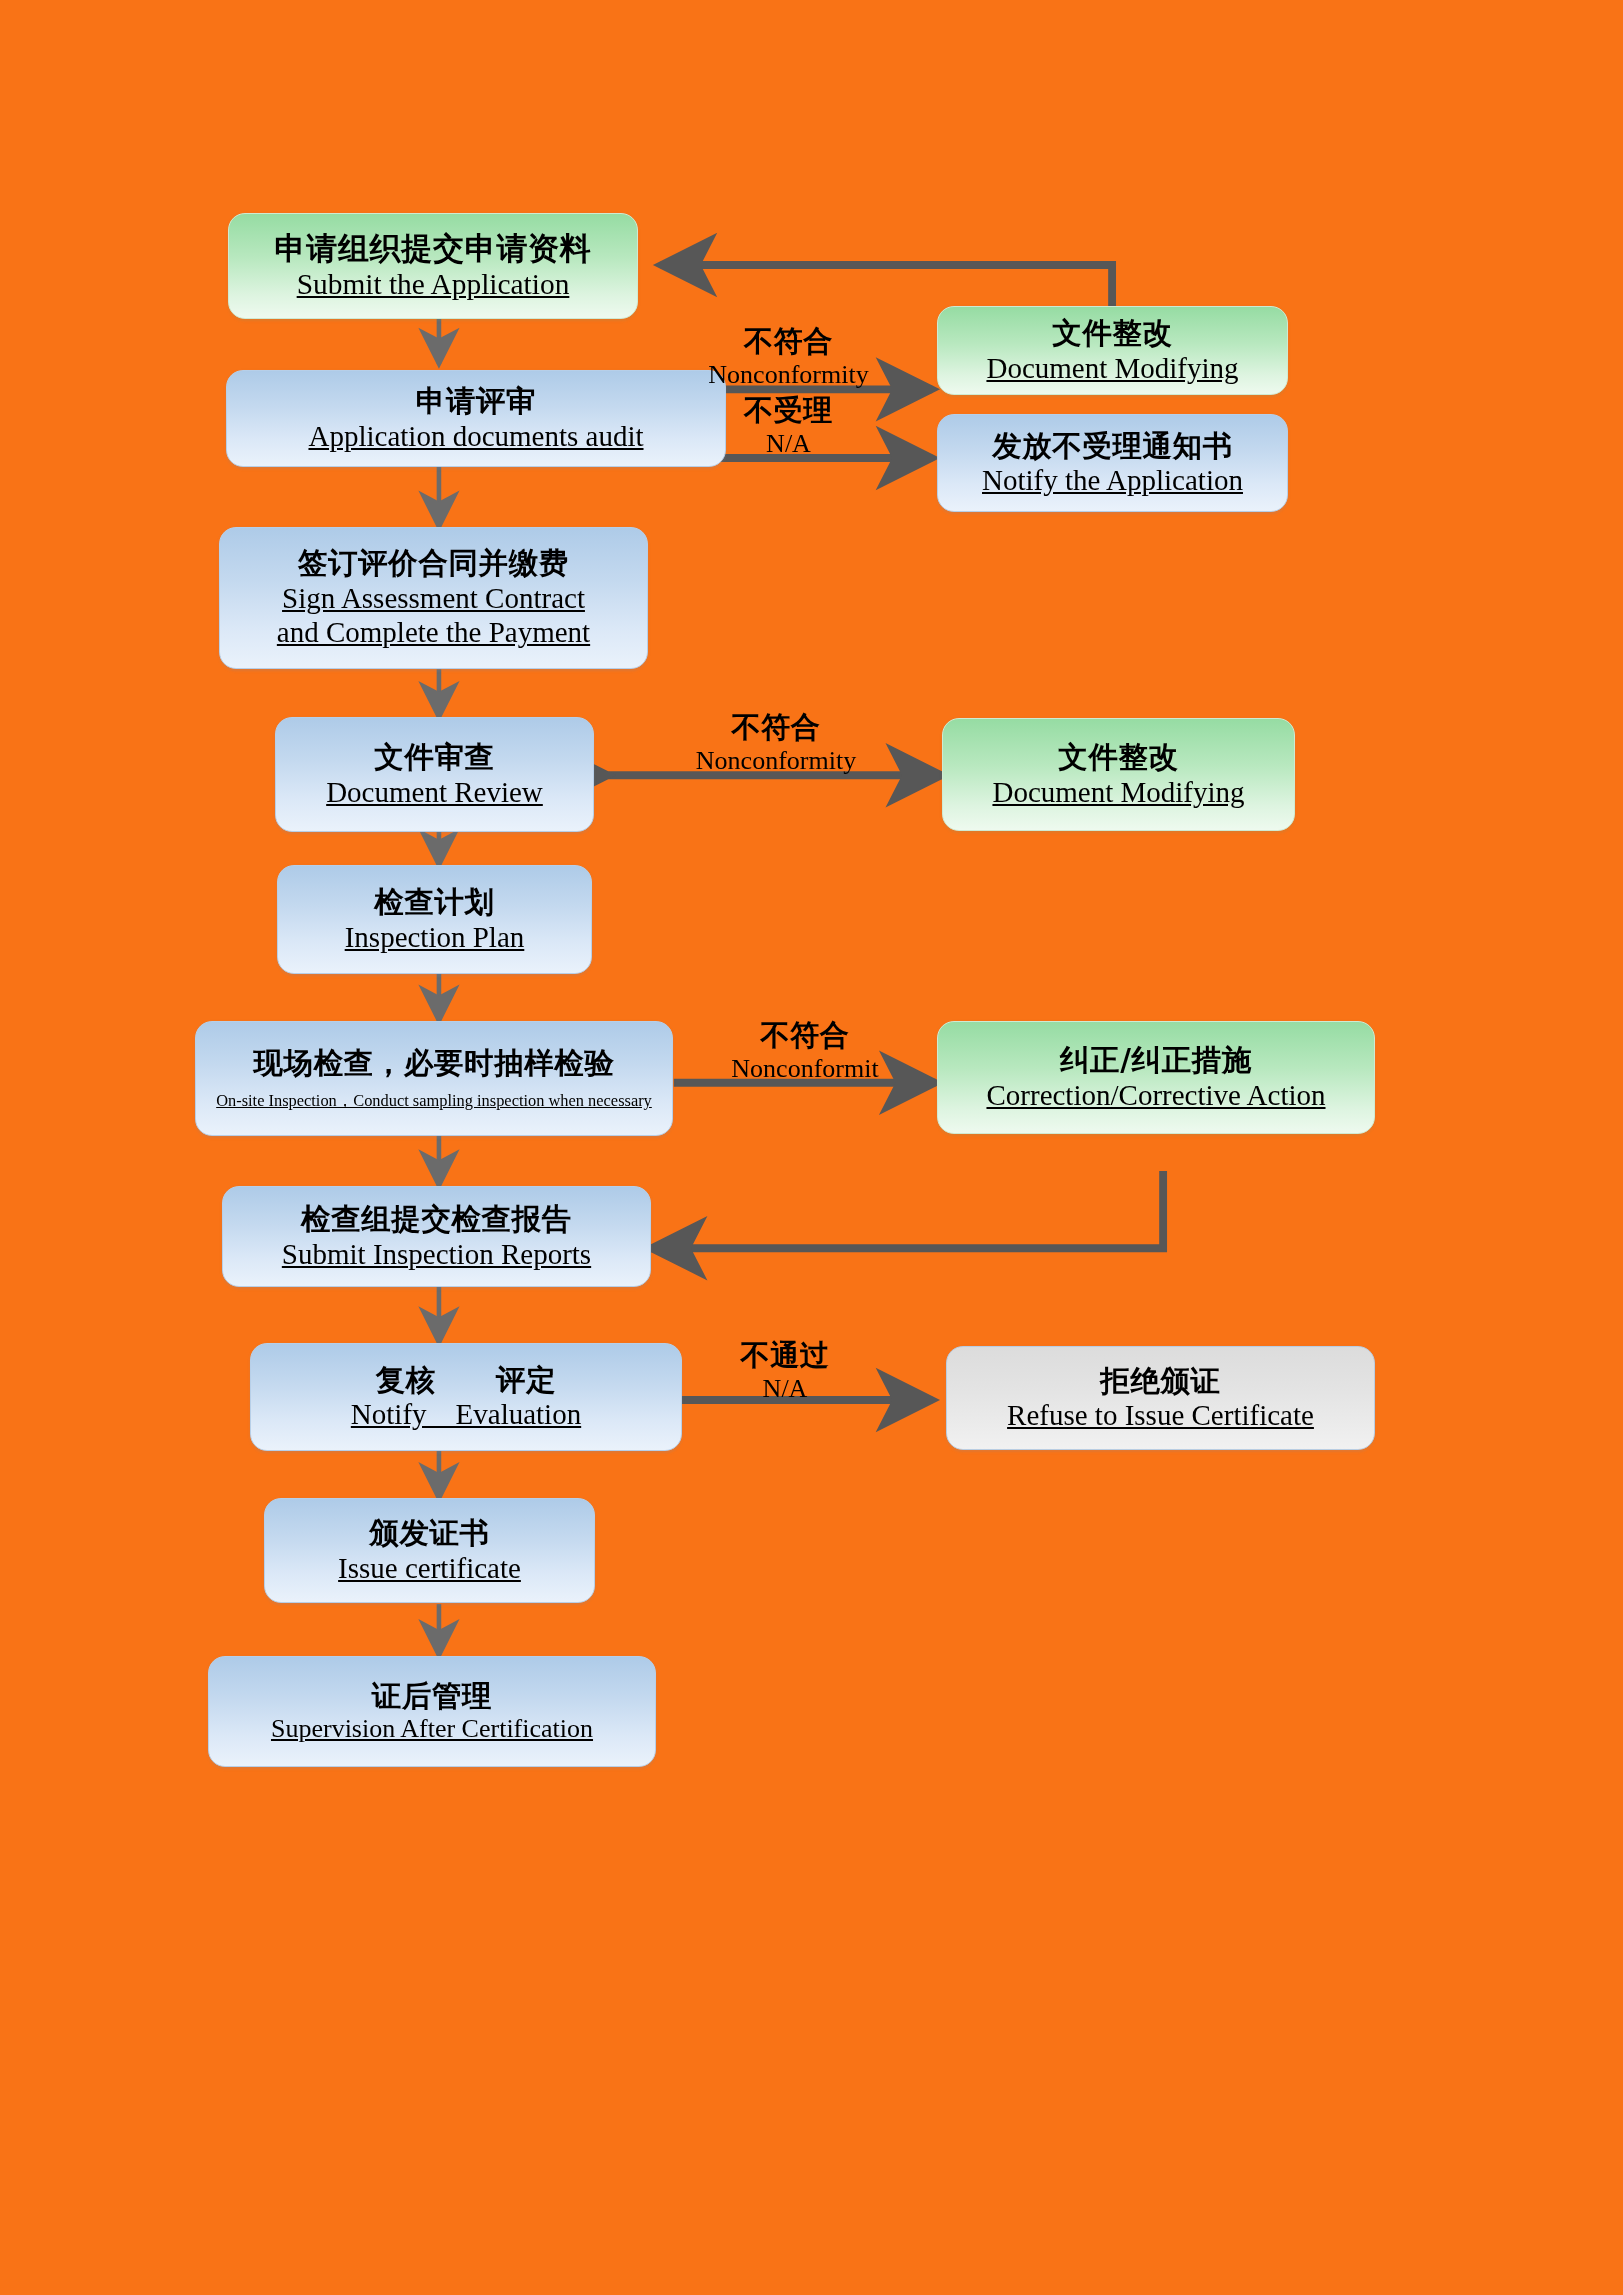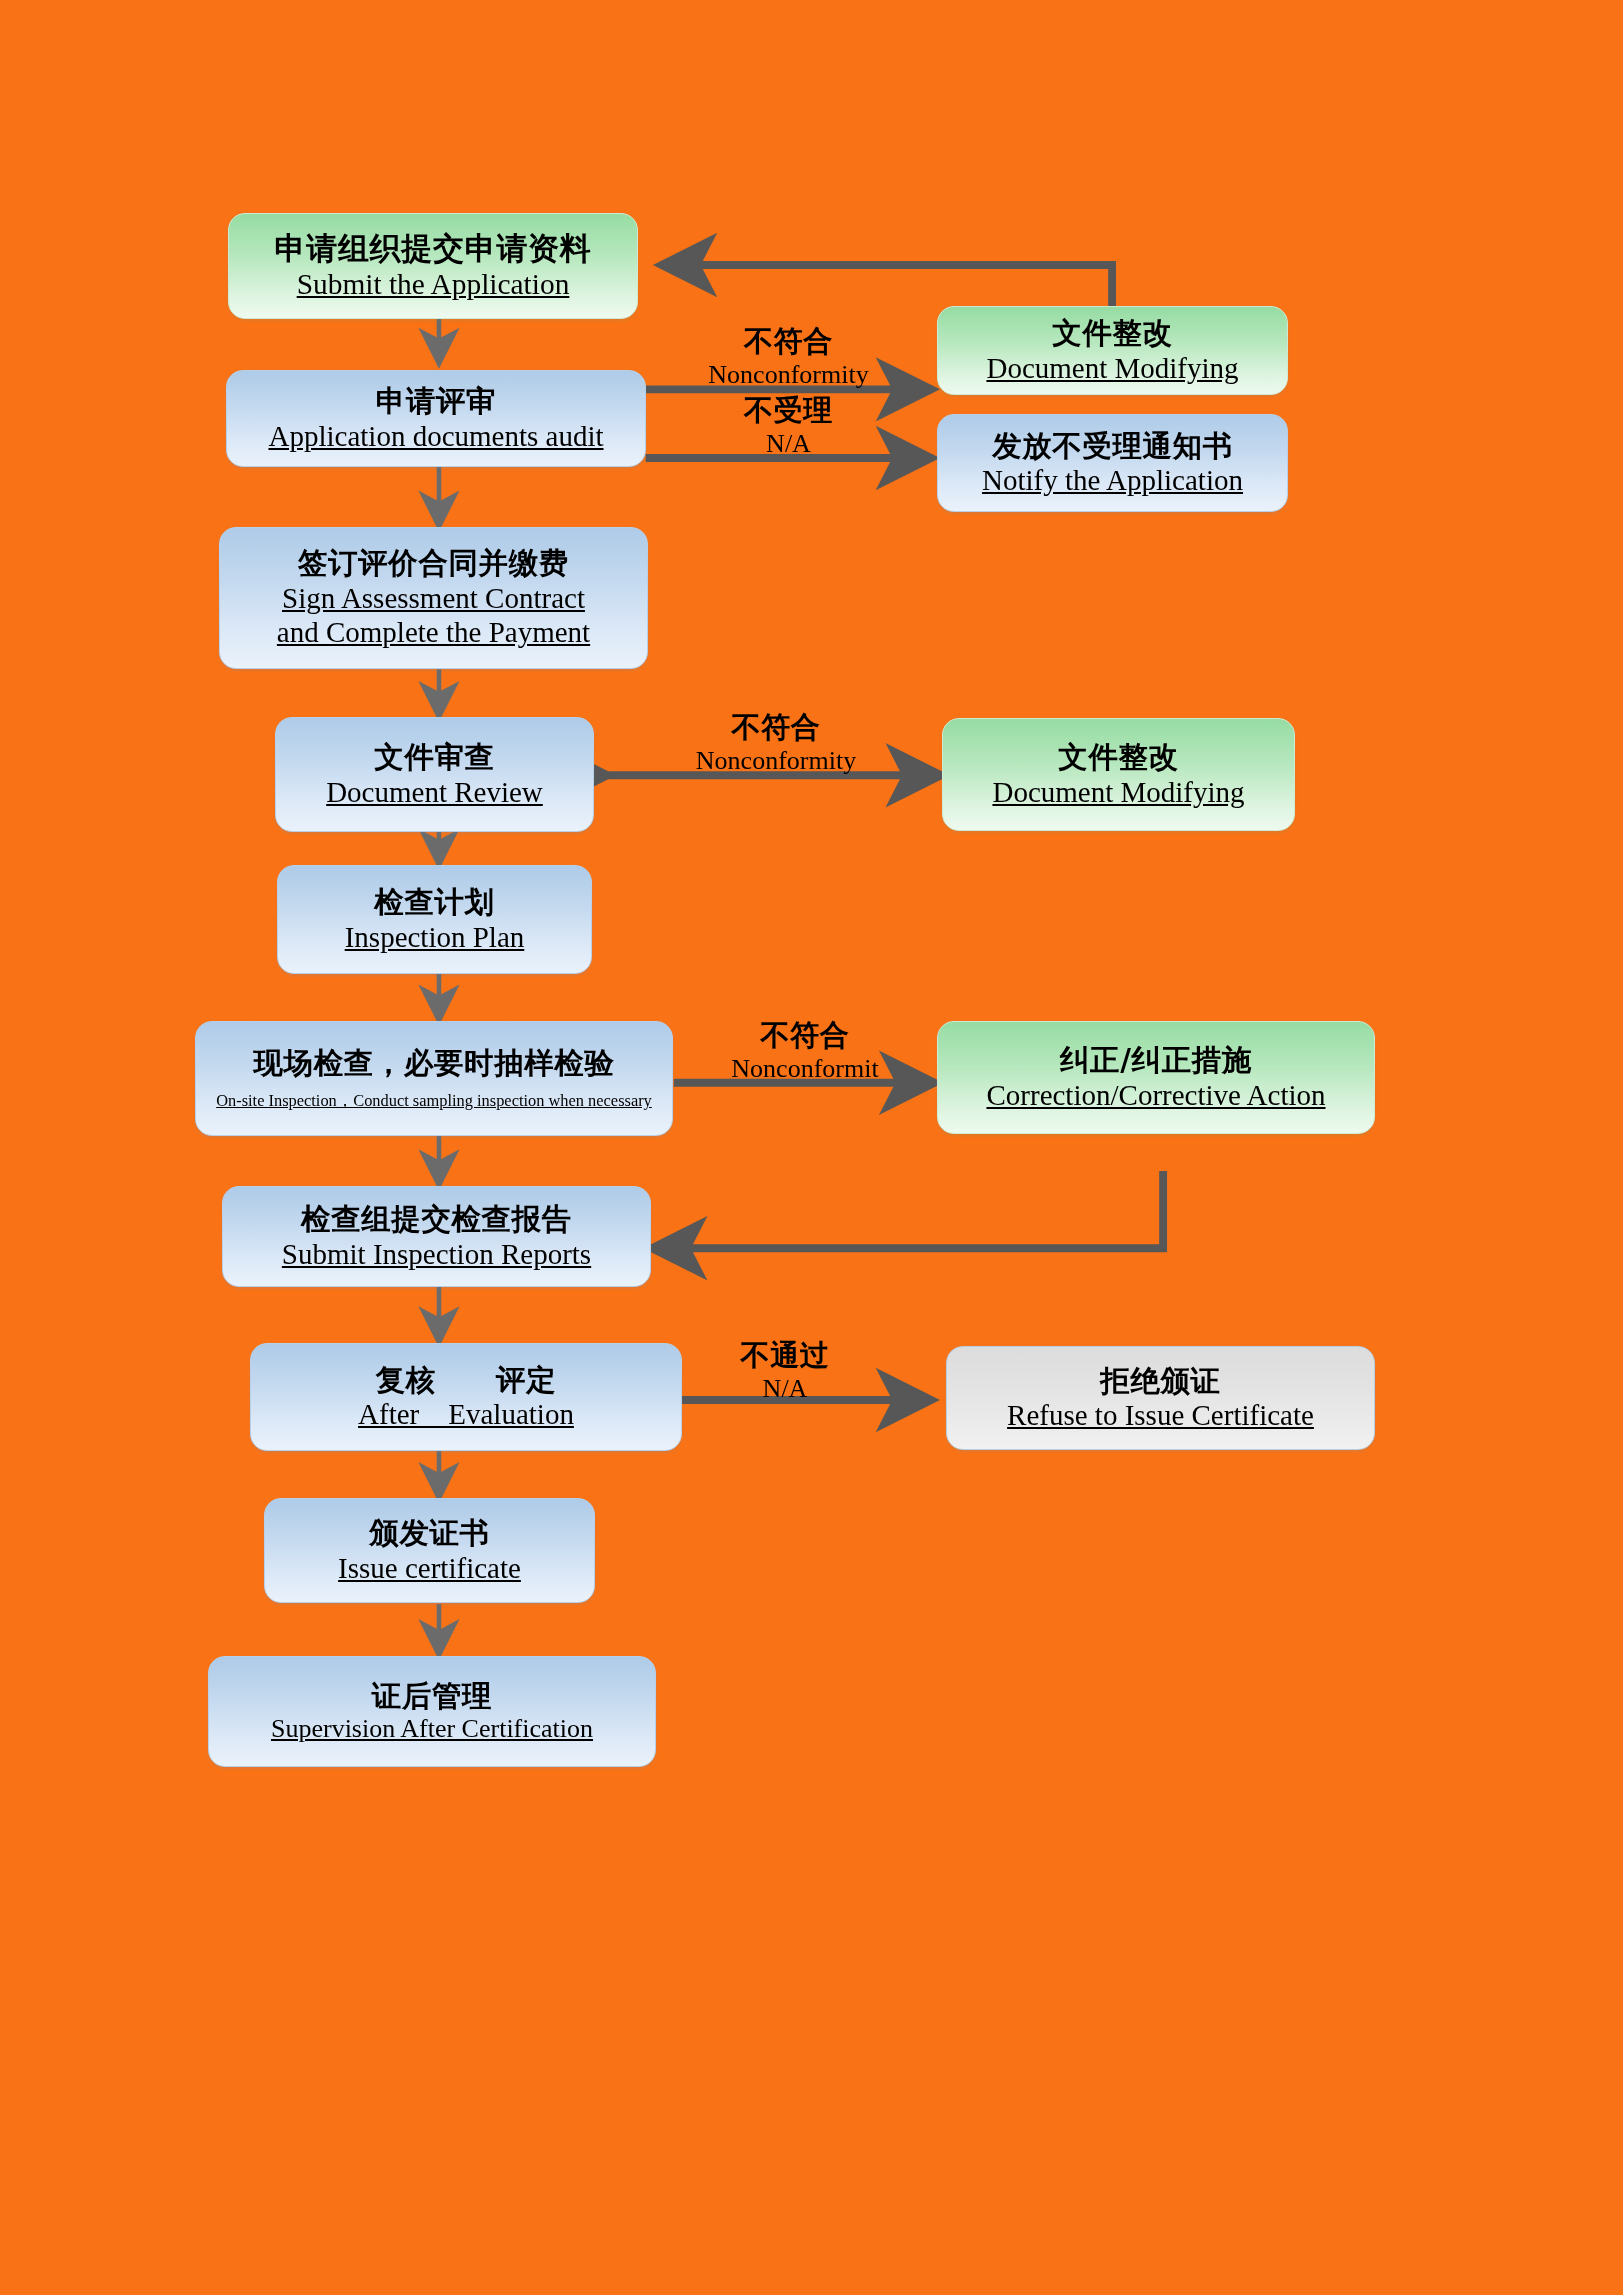--- a/index.html
+++ b/index.html
@@ -126,21 +126,21 @@
     <path d="M1778,1790 L1778,1908 L995,1908" stroke="#575757" stroke-width="12" fill="none" marker-end="url(#ah-thick)"></path>
 
     <path d="M945,2140 L1425,2140" stroke="#575757" stroke-width="12" fill="none" marker-end="url(#ah-thick)"></path>
   </svg>
 
   <div class="node green" style="left:228px; top:213px; width:410px; height:106px;">
     <div class="cn" style="font-size:31px;">申请组织提交申请资料</div>
     <div class="en" style="font-size:29.4px;">Submit the Application</div>
   </div>
 
-  <div class="node blue" style="left:226px; top:370px; width:420px; height:97px;">
+  <div class="node blue" style="left:226px; top:370px; width:500px; height:97px;">
     <div class="cn" style="font-size:29.4px;">申请评审</div>
     <div class="en" style="font-size:29px;">Application documents audit</div>
   </div>
 
   <div class="node green" style="left:937px; top:306px; width:351px; height:89px;">
     <div class="cn" style="font-size:29.4px;">文件整改</div>
     <div class="en" style="font-size:29px;">Document Modifying</div>
   </div>
 
   <div class="node blue" style="left:937px; top:414px; width:351px; height:98px;">
@@ -179,21 +179,21 @@
     <div class="en" style="font-size:29px;">Correction/Corrective Action</div>
   </div>
 
   <div class="node blue" style="left:222px; top:1186px; width:429px; height:101px;">
     <div class="cn" style="font-size:29.4px;">检查组提交检查报告</div>
     <div class="en" style="font-size:29px;">Submit Inspection Reports</div>
   </div>
 
   <div class="node blue" style="left:250px; top:1343px; width:432px; height:108px;">
     <div class="cn" style="font-size:29.4px;">复核　　评定</div>
-    <div class="en" style="font-size:29px;">After　Evaluation</div>
+    <div class="en" style="font-size:29px;">Notify　Evaluation</div>
   </div>
 
   <div class="node gray" style="left:946px; top:1346px; width:429px; height:104px;">
     <div class="cn" style="font-size:29.4px;">拒绝颁证</div>
     <div class="en" style="font-size:29px;">Refuse to Issue Certificate</div>
   </div>
 
   <div class="node blue" style="left:264px; top:1498px; width:331px; height:105px;">
     <div class="cn" style="font-size:29.4px;">颁发证书</div>
     <div class="en" style="font-size:29px;">Issue certificate</div>

